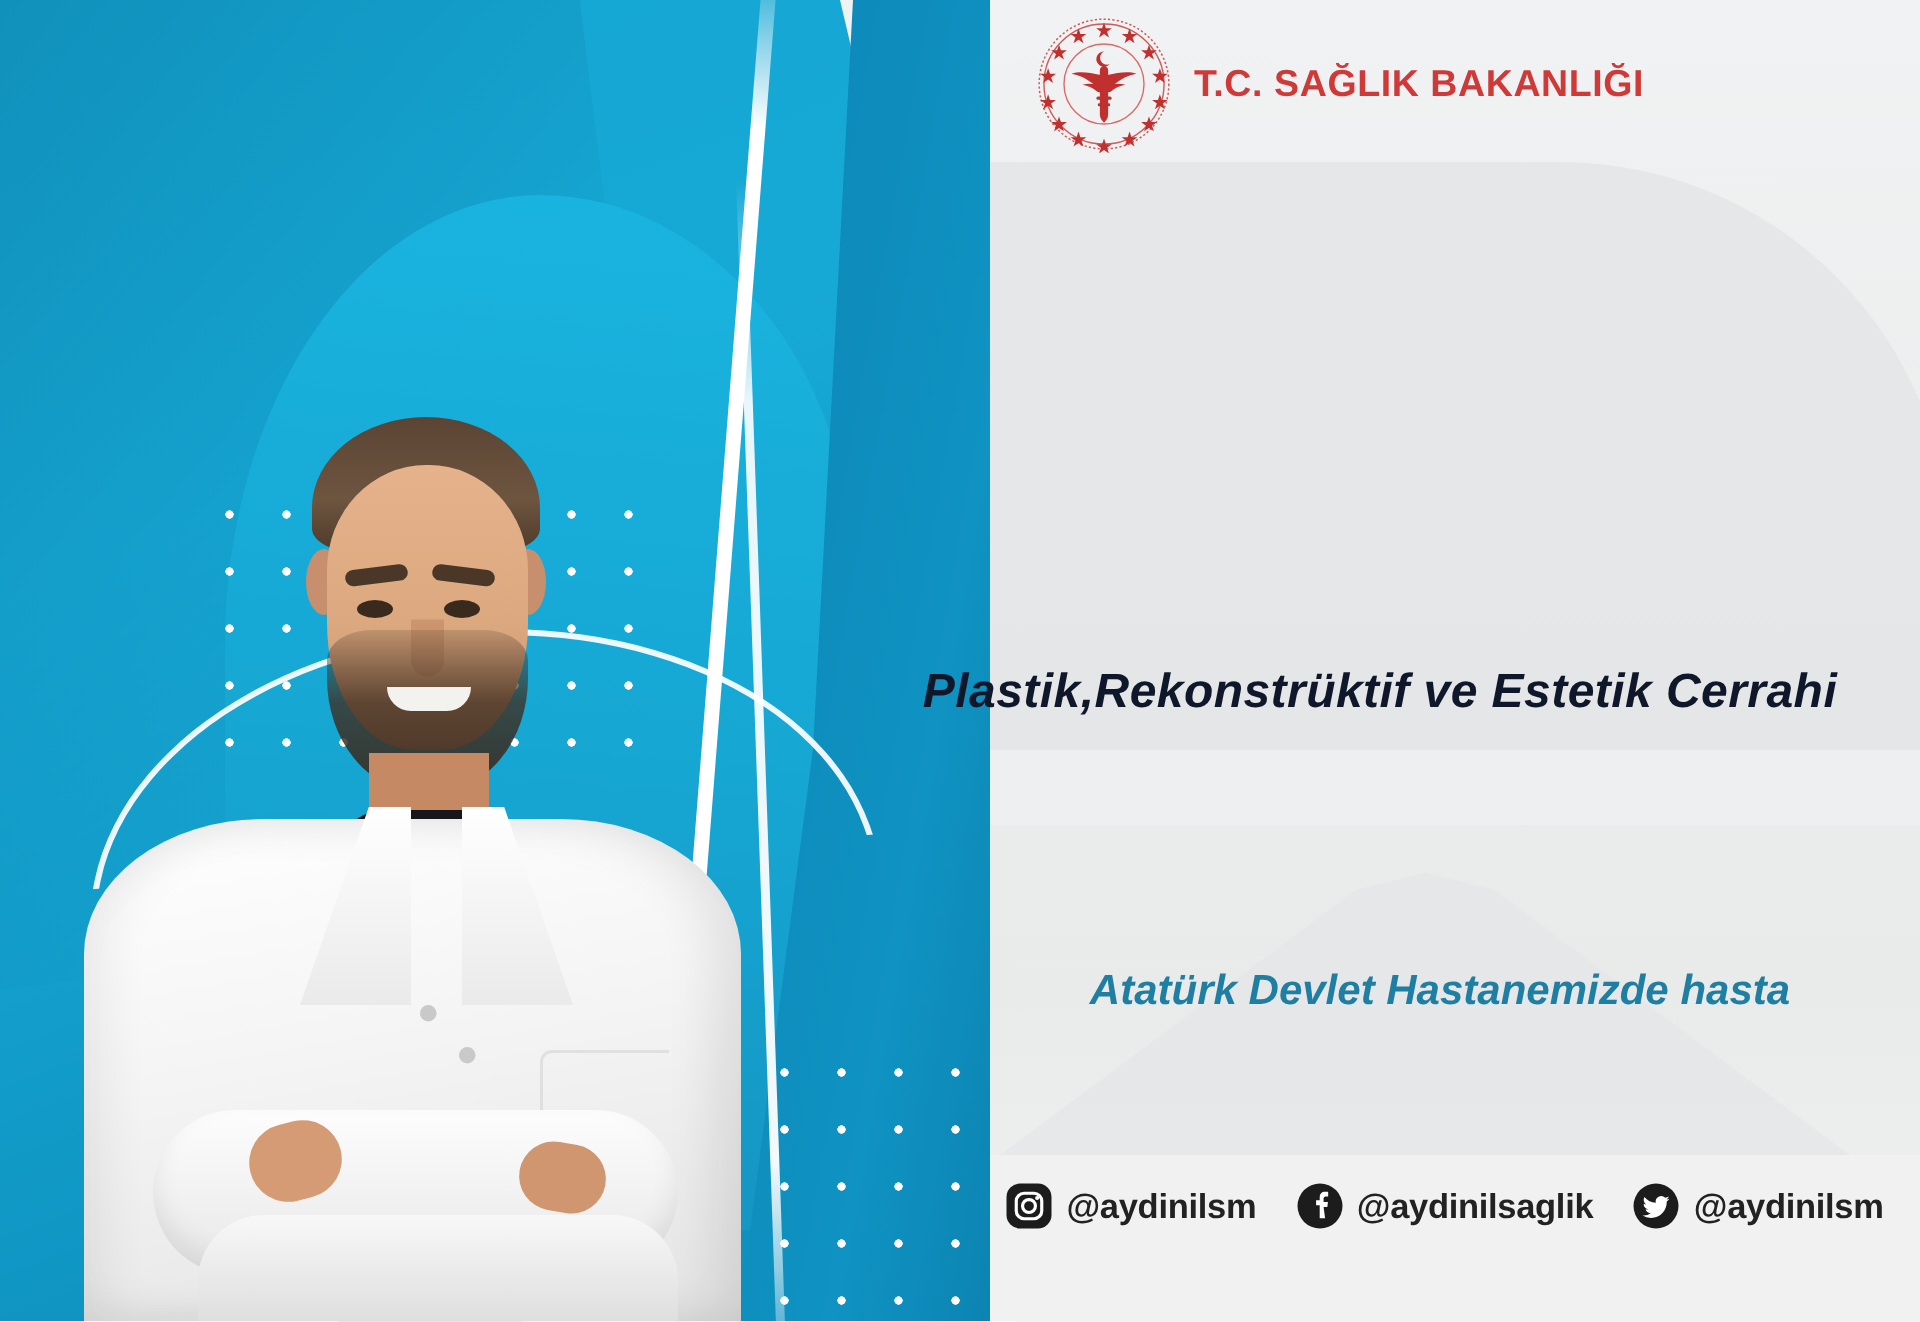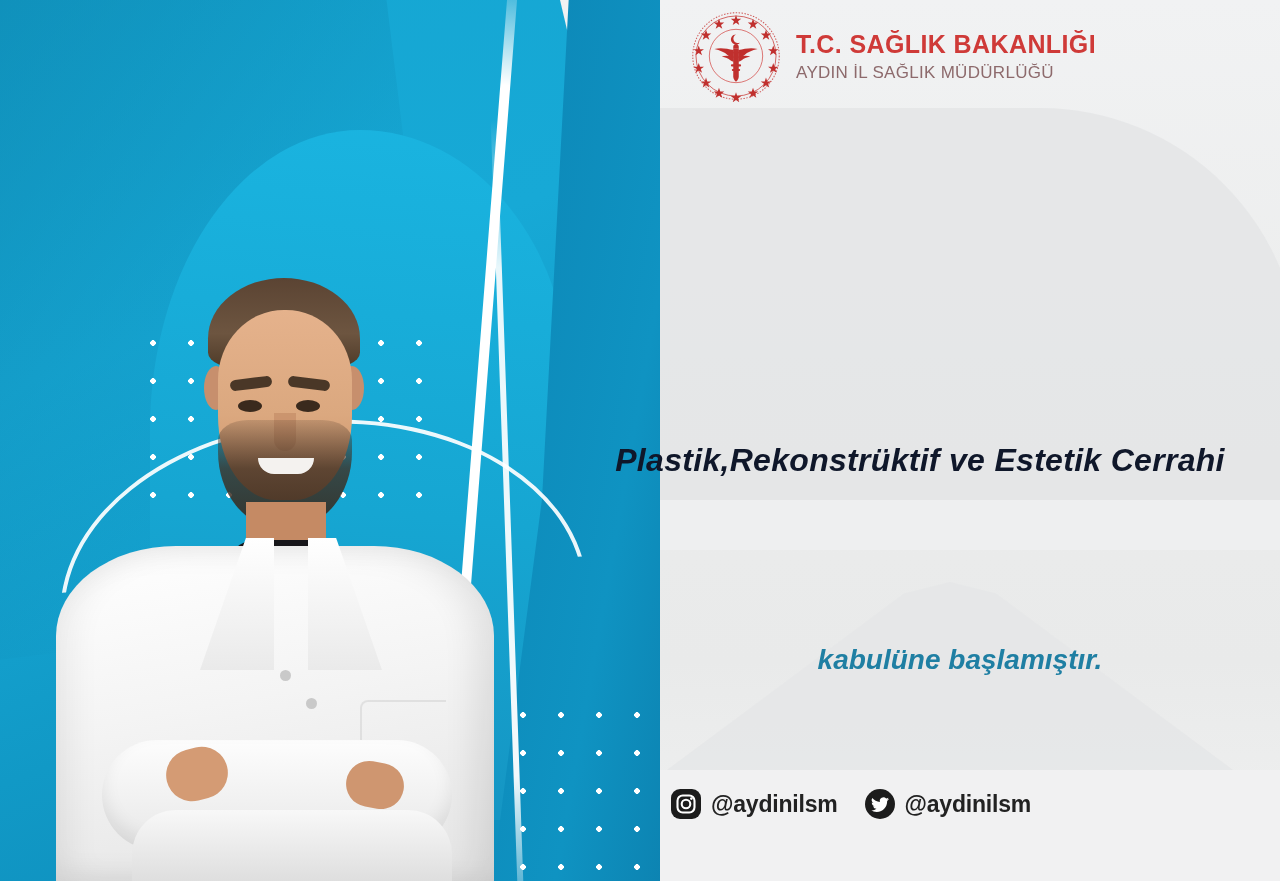--- a/index.html
+++ b/index.html
@@ -420,41 +420,47 @@
       <path d="M47.5 43.5 C40 42 33 40.5 26.5 42.5 c6 1.2 11 3.6 14.5 6.6 c2 1.6 4.3 2.6 6.5 2.8 z" fill="#c0302e"></path>
       <path d="M52.5 43.5 C60 42 67 40.5 73.5 42.5 c-6 1.2 -11 3.6 -14.5 6.6 c-2 1.6 -4.3 2.6 -6.5 2.8 z" fill="#c0302e"></path>
       <path d="M47.5 50.5 C43 50 38.5 49.2 34.5 50.5 c4 .8 7.2 2.2 9.3 4 c1.2 1 2.4 1.6 3.7 1.7 z" fill="#c0302e"></path>
       <path d="M52.5 50.5 C57 50 61.5 49.2 65.5 50.5 c-4 .8 -7.2 2.2 -9.3 4 c-1.2 1 -2.4 1.6 -3.7 1.7 z" fill="#c0302e"></path>
       <path d="M44 44 c3 2.5 6 5 6 9 c0 -4 3 -6.5 6 -9 c-3 1 -4.5 2.5 -6 4.5 c-1.5 -2 -3 -3.5 -6 -4.5 z" fill="#c0302e"></path>
       <rect x="44.5" y="59" width="11" height="2.4" rx="1.1" fill="#c0302e"></rect>
       <rect x="45.5" y="64" width="9" height="2.2" rx="1" fill="#c0302e"></rect>
     </svg>
     <div class="logo-text">
       <div class="logo-title">T.C. SAĞLIK BAKANLIĞI</div>
-      <div class="logo-sub">AYDIN İL SAĞLIK MÜDÜRLÜĞÜ</div>
     </div>
   </div>
 
   <div class="specialty">Plastik,Rekonstrüktif ve Estetik Cerrahi</div>
   <div class="message">
-    <div>kabulüne başlamıştır.</div>
+    <div>Atatürk Devlet Hastanemizde hasta</div>
   </div>
 
   <div class="social-row">
 
     <div class="social-item">
       <svg class="sicon" viewBox="0 0 32 32">
         <rect x="1" y="1" width="30" height="30" rx="9" fill="#1c1c1c"></rect>
         <rect x="7.5" y="7.5" width="17" height="17" rx="5.2" fill="none" stroke="#ffffff" stroke-width="2.1"></rect>
         <circle cx="16" cy="16" r="4.3" fill="none" stroke="#ffffff" stroke-width="2.1"></circle>
         <circle cx="21.4" cy="10.6" r="1.35" fill="#ffffff"></circle>
       </svg>
       <span class="social-handle">@aydinilsm</span>
     </div>
 
+    <div class="social-item">
+      <svg class="sicon" viewBox="0 0 32 32">
+        <circle cx="16" cy="16" r="15" fill="#1c1c1c"></circle>
+        <path d="M18.4 16.6h2.5l.4-3.3h-2.9v-2.1c0-.95.27-1.6 1.64-1.6h1.4V6.65c-.25-.03-1.1-.11-2.1-.11-2.1 0-3.54 1.28-3.54 3.63v2.03h-2.4v3.3h2.4v8.7h3.6z" fill="#ffffff"></path>
+      </svg>
+      <span class="social-handle">@aydinilsaglik</span>
+    </div>
 
     <div class="social-item">
       <svg class="sicon" viewBox="0 0 32 32">
         <circle cx="16" cy="16" r="15" fill="#1c1c1c"></circle>
         <path d="M25 11.1c-.66.29-1.37.49-2.12.58.76-.46 1.35-1.18 1.62-2.05-.71.42-1.5.73-2.34.9a3.68 3.68 0 0 0-6.28 3.36 10.45 10.45 0 0 1-7.59-3.85 3.68 3.68 0 0 0 1.14 4.92c-.6-.02-1.17-.19-1.67-.46v.05a3.69 3.69 0 0 0 2.96 3.61c-.55.15-1.14.17-1.7.07a3.69 3.69 0 0 0 3.44 2.56 7.4 7.4 0 0 1-5.46 1.53 10.42 10.42 0 0 0 5.65 1.66c6.78 0 10.5-5.62 10.5-10.5l-.01-.48A7.5 7.5 0 0 0 25 11.1z" fill="#ffffff"></path>
       </svg>
       <span class="social-handle">@aydinilsm</span>
     </div>
 
   </div>

